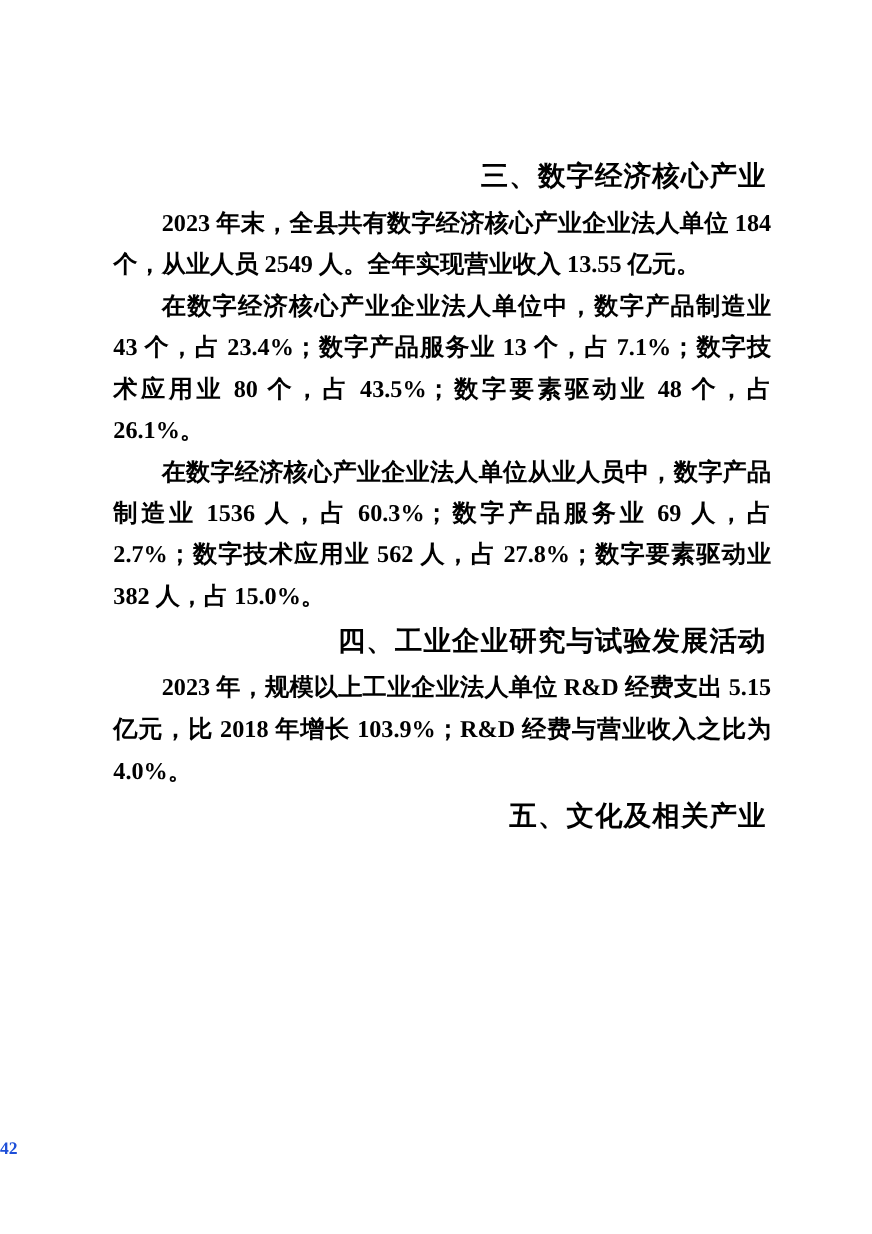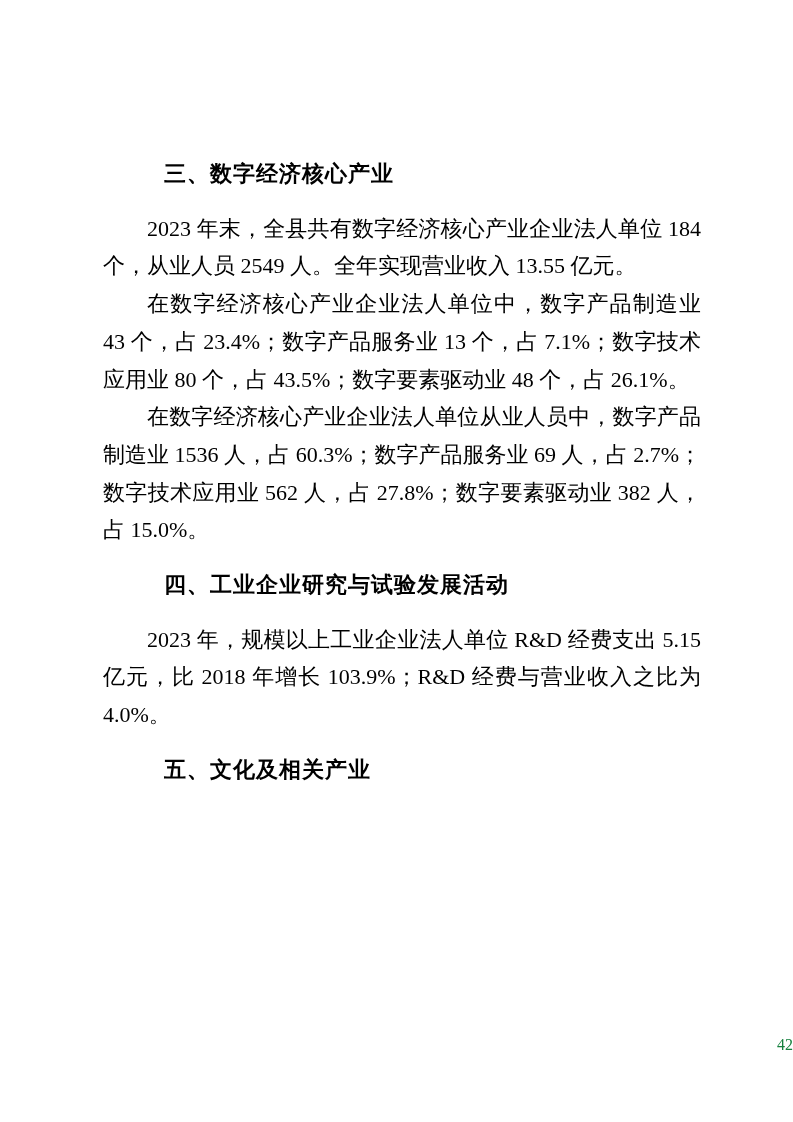--- a/index.html
+++ b/index.html
@@ -20,45 +20,47 @@
     left: 103px;
     top: 138px;
     width: 598px;
     font-family: "Liberation Serif", "DejaVu Serif", serif;
     font-size: 22px;
     line-height: 37.7px;
     text-align: justify;
     color: #000000;
   }
   .heading {
-    margin: 17px;
+    margin: 4px;
     padding: 0;
     font-family: "Liberation Sans", "DejaVu Sans", sans-serif;
     font-weight: bold;
-    font-size: 22px;
+    font-size: 25px;
     line-height: 37.7px;
     text-indent: 2em;
-    text-align: left;
+    text-align: right;
     letter-spacing: 1px;
   }
   .para {
     margin: 0;
     padding: 0;
     text-indent: 2em;
     text-align: justify;
+    font-weight: bold;
   }
   .page-number {
     position: absolute;
     left: 0;
     right: 0;
     top: 1036px;
-    text-align: right;
+    text-align: left;
     font-family: "Liberation Serif", "DejaVu Serif", serif;
     font-size: 16px;
-    color: #15803d;
+    color: #1d4ed8;
+    font-weight: bold;
   }
 </style>
 </head>
 <body>
 
 <div class="page">
   <div class="content">
 
     <h2 class="heading">三、数字经济核心产业</h2>
     <p class="para">2023 年末，全县共有数字经济核心产业企业法人单位 184 个，从业人员 2549 人。全年实现营业收入 13.55 亿元。</p>

